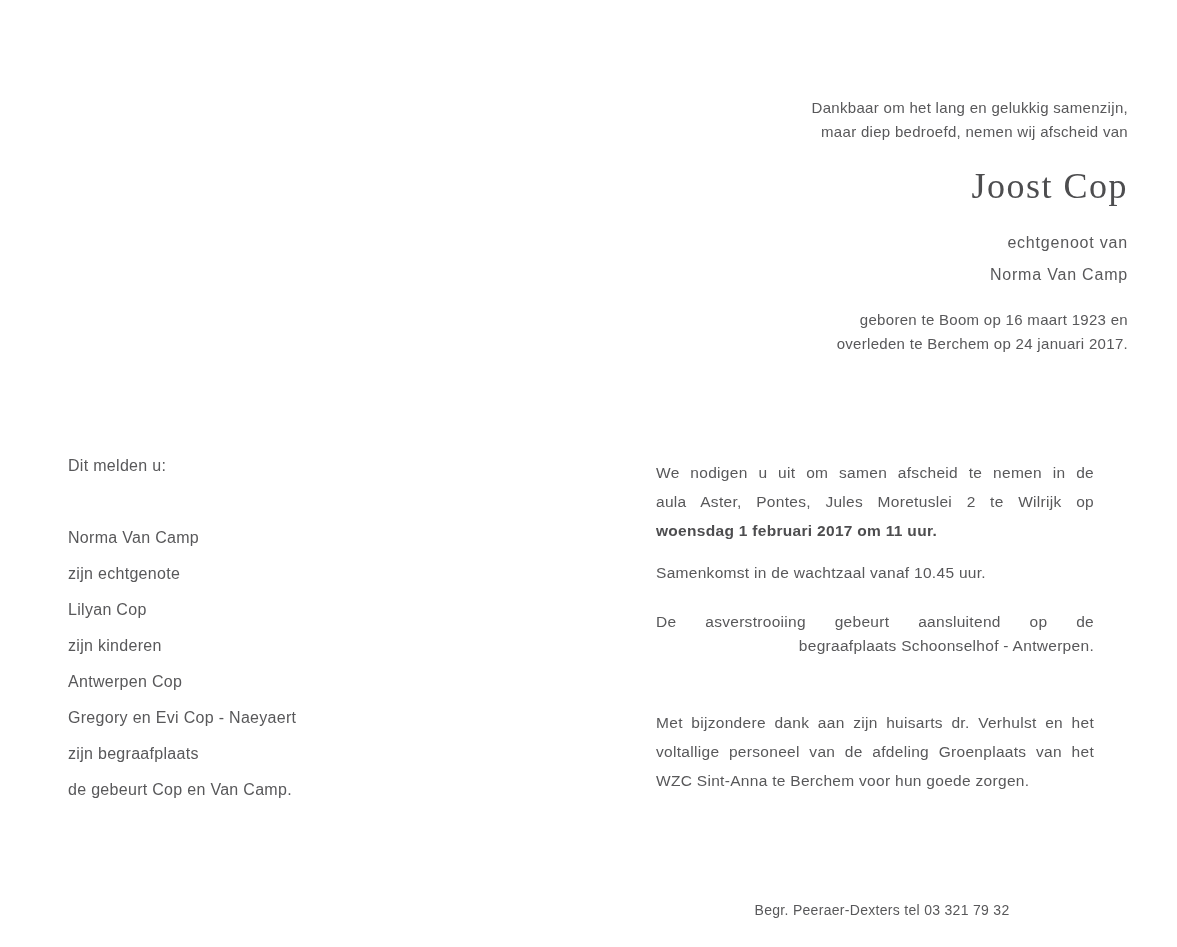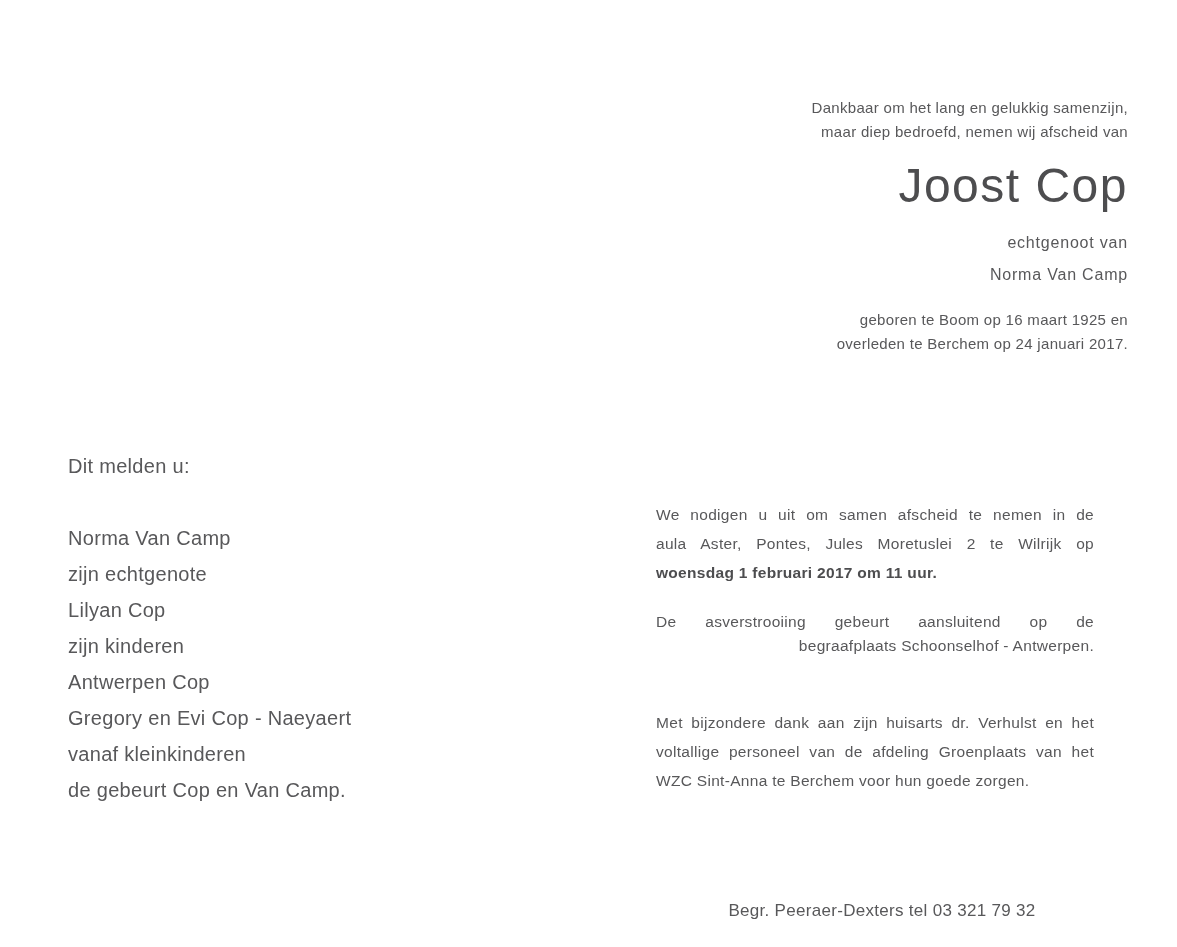--- a/index.html
+++ b/index.html
@@ -15,89 +15,90 @@
     color: var(--text-color);
     letter-spacing: 0.3px;
     overflow: hidden;
   }
   .card { position: relative; width: 1177px; height: 947px; }
   .abs { position: absolute; }
 
   
   .hdr { left: 572px; width: 556px; text-align: right; }
   .intro { top: 96px; font-size: 15px; line-height: 24px; }
-  .deceased { top: 163px; font-size: 48px; line-height: 46px; color: var(--name-color); letter-spacing: 1.5px; }
+  .deceased { top: 163px; font-size: 36px; line-height: 46px; color: var(--name-color); letter-spacing: 1.5px; font-family: Liberation Serif, serif; }
   .relation { top: 227px; font-size: 16px; line-height: 32px; letter-spacing: 0.8px; }
   .dates { top: 308px; font-size: 15px; line-height: 24px; }
 
   
-  .family { left: 68px; top: 456px; width: 422px; font-size: 20px; }
+  .family { left: 68px; top: 456px; width: 422px; font-size: 16px; }
   .family .row { min-height: 20px; line-height: 20px; margin-bottom: 16px; }
   .family .heading { margin-bottom: 52px; }
   .family .rel { text-align: left; }
 
   
   .rcol { left: 656px; width: 438px; font-size: 15.5px; }
-  .invitation { top: 458px; margin-top: 42px; }
+  .invitation { top: 458px; }
   .invitation .line, .thanks .line { line-height: 29px; }
   .jline { text-align: justify; text-align-last: justify; }
   .bold-line { font-weight: bold; color: var(--name-color); }
   .gathering { top: 563px; line-height: 20px; }
   .scattering { top: 610px; }
   .scattering .line { line-height: 24px; text-align: right; }
   .thanks { top: 708px; }
   .condolences { top: 842px; line-height: 20px; }
 
   
-  .footer { left: 656px; top: 902px; width: 452px; text-align: center; font-size: 17px; line-height: 17px; }
+  .footer { left: 656px; top: 902px; width: 452px; text-align: center; font-size: 14px; line-height: 17px; }
 </style>
 </head>
 <body>
 
 <div class="card">
 
   <div class="abs hdr intro">
     <div>Dankbaar om het lang en gelukkig samenzijn,</div>
     <div>maar diep bedroefd, nemen wij afscheid van</div>
   </div>
 
   <div class="abs hdr deceased">Joost Cop</div>
 
   <div class="abs hdr relation">
     <div>echtgenoot van</div>
     <div>Norma Van Camp</div>
   </div>
 
   <div class="abs hdr dates">
-    <div>geboren te Boom op 16 maart 1925 en</div>
+    <div>geboren te Boom op 16 maart 1923 en</div>
     <div>overleden te Berchem op 24 januari 2017.</div>
   </div>
 
   <div class="abs family">
     <div class="row heading">Dit melden u:</div>
 
     <div class="row">Norma Van Camp</div>
     <div class="row rel">zijn echtgenote</div>
 
     <div class="row">Lilyan Cop</div>
     <div class="row rel">zijn kinderen</div>
 
     <div class="row">Antwerpen Cop</div>
     <div class="row">Gregory en Evi Cop - Naeyaert</div>
-    <div class="row rel">vanaf kleinkinderen</div>
+    <div class="row rel">zijn begraafplaats</div>
 
     <div class="row">de gebeurt Cop en Van Camp.</div>
   </div>
 
   <div class="abs rcol invitation">
     <div class="line jline">We nodigen u uit om samen afscheid te nemen in de</div>
     <div class="line jline">aula Aster, Pontes, Jules Moretuslei 2 te Wilrijk op</div>
     <div class="line bold-line">woensdag 1 februari 2017 om 11 uur.</div>
   </div>
 
+  <div class="abs rcol gathering">Samenkomst in de wachtzaal vanaf 10.45 uur.</div>
 
   <div class="abs rcol scattering">
     <div class="line jline">De asverstrooiing gebeurt aansluitend op de</div>
     <div class="line">begraafplaats Schoonselhof - Antwerpen.</div>
   </div>
 
   <div class="abs rcol thanks">
     <div class="line jline">Met bijzondere dank aan zijn huisarts dr. Verhulst en het</div>
     <div class="line jline">voltallige personeel van de afdeling Groenplaats van het</div>
     <div class="line">WZC Sint-Anna te Berchem voor hun goede zorgen.</div>

